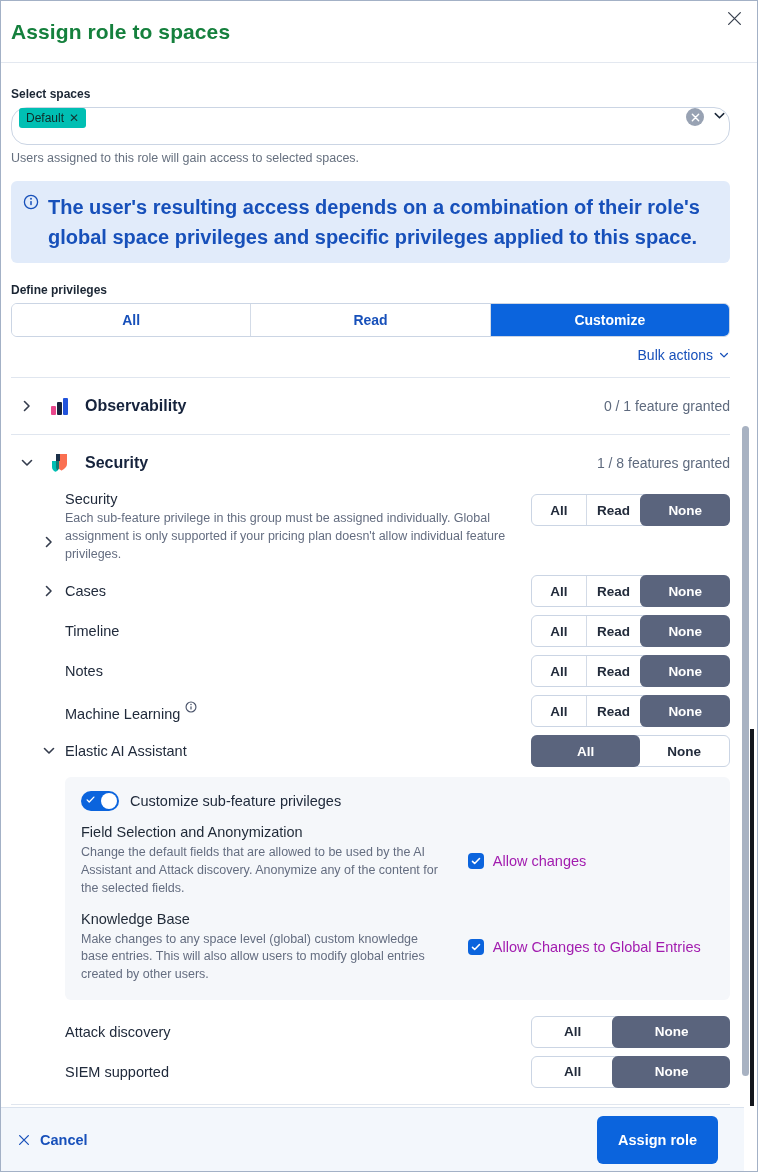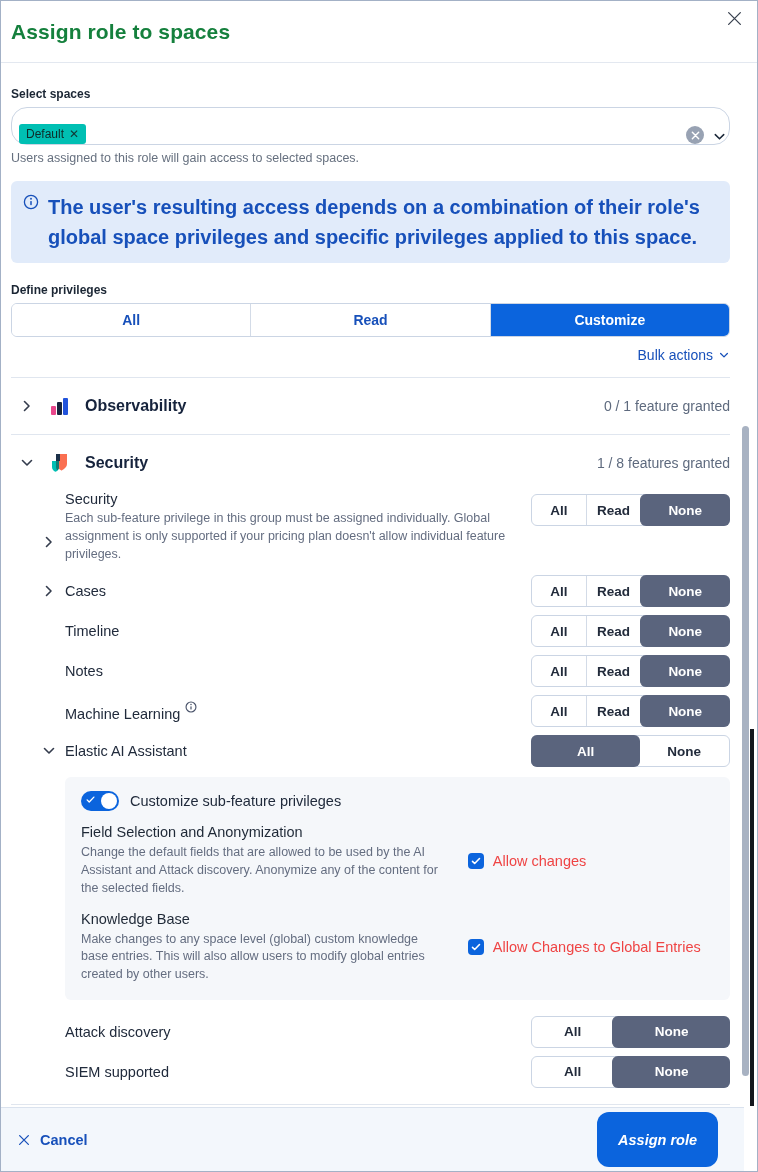--- a/index.html
+++ b/index.html
@@ -13,21 +13,21 @@
 
   
   .header { height: 62px; display: flex; align-items: center; padding: 0 16px 0 10px; border-bottom: 1px solid #E3E8F0; }
   .header h1 { font-size: 21px; font-weight: 700; color: #15803d; letter-spacing: .1px; }
   .close-btn { position: absolute; top: 6px; right: 12px; width: 22px; height: 22px; background: none; border: none; cursor: pointer; display:flex; align-items:center; justify-content:center; }
 
   
   .content { padding: 24px 27px 0 10px; }
   .fieldlabel { font-size: 12px; font-weight: 600; color: #1B2634; margin-bottom: 6px; }
 
-  .combobox { height: 38px; border: 1px solid #CBD5E4; border-radius: 16px; display: flex; align-items: flex-end; padding: 0 2px 0 7px; background: #fff; }
+  .combobox { height: 38px; border: 1px solid #CBD5E4; border-radius: 16px; display: flex; align-items: flex-start; padding: 0 2px 0 7px; background: #fff; }
   .badge { display: inline-flex; align-items: center; gap: 5px; background: #00BFB3; color: #0E2B28; font-size: 12px; font-weight: 500; padding: 3px 7px; border-radius: 3px; }
   .badge .x { font-size: 12px; line-height: 1; color: #113734; }
   .combobox .spacer { flex: 1; }
   .clear-circle { width: 18px; height: 18px; border-radius: 50%; background: #98A2B3; display: flex; align-items: center; justify-content: center; margin-right: 8px; border: none; cursor: pointer; }
   .helptext { font-size: 12.5px; color: #66707F; margin-top: 6px; }
 
   .callout { margin-top: 16px; background: #E1EBFA; border-radius: 6px; padding: 11px 12px; display: flex; gap: 9px; }
   .callout .ctext { font-size: 20px; font-weight: 600; color: #1750BA; line-height: 1.5; }
   .callout .cicon { flex: none; margin-top: 2px; color: #1750BA; }
 
@@ -76,26 +76,26 @@
   .toggle { position: relative; width: 38px; height: 20px; border-radius: 10px; background: #0B64DD; border: none; cursor: pointer; flex: none; }
   .toggle .knob { position: absolute; top: 2px; right: 2px; width: 16px; height: 16px; border-radius: 50%; background: #fff; }
   .toggle .tick { position: absolute; left: 5px; top: 4px; color: #fff; }
   .toggle-label { font-size: 14.5px; color: #212B3C; }
   .subitem { display: flex; margin-top: 13px; }
   .subitem .sleft { flex: 0 0 57%; }
   .subitem .sright { flex: 1; display: flex; align-items: center; padding-left: 26px; }
   .subtitle { font-size: 14.5px; color: #1F2937; margin-bottom: 4px; }
   .checkrow { display: flex; align-items: center; gap: 9px; }
   .checkbox { width: 16px; height: 16px; border-radius: 4px; background: #0B64DD; display: flex; align-items: center; justify-content: center; border: none; cursor: pointer; flex: none; }
-  .checklabel { font-size: 14.5px; color: #ef4444; }
+  .checklabel { font-size: 14.5px; color: #a21caf; }
 
   
   .footer { position: absolute; left: 0; right: 13px; bottom: 0; height: 64px; background: #F3F7FC; border-top: 1px solid #DAE2EE; display: flex; align-items: center; justify-content: space-between; padding: 0 26px 0 16px; }
   .cancel-link { display: inline-flex; align-items: center; gap: 9px; font-size: 14.5px; font-weight: 600; color: #1750BA; background: none; border: none; cursor: pointer; font-family: inherit; }
-  .assign-btn { background: #0B64DD; color: #fff; font-family: inherit; font-size: 14.5px; font-weight: 600; border: none; border-radius: 12px; height: 55px; padding: 0 21px; cursor: pointer; font-style: italic; }
+  .assign-btn { background: #0B64DD; color: #fff; font-family: inherit; font-size: 14.5px; font-weight: 600; border: none; border-radius: 6px; height: 48px; padding: 0 21px; cursor: pointer; }
 
   
   .scroll-inner { position: absolute; left: 741px; top: 425px; width: 7px; height: 650px; background: #A8B2C2; border-radius: 4px; }
   .scroll-outer { position: absolute; left: 749px; top: 728px; width: 4px; height: 377px; background: #14171D; }
 
   svg { display: block; }
 </style>
 </head>
 <body>
 

